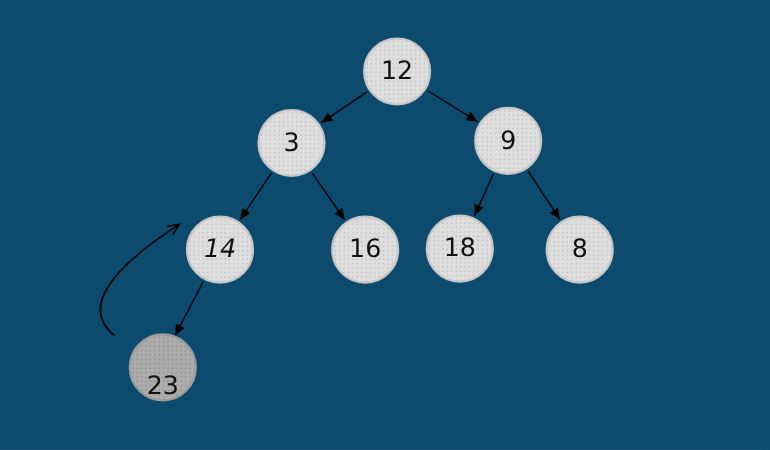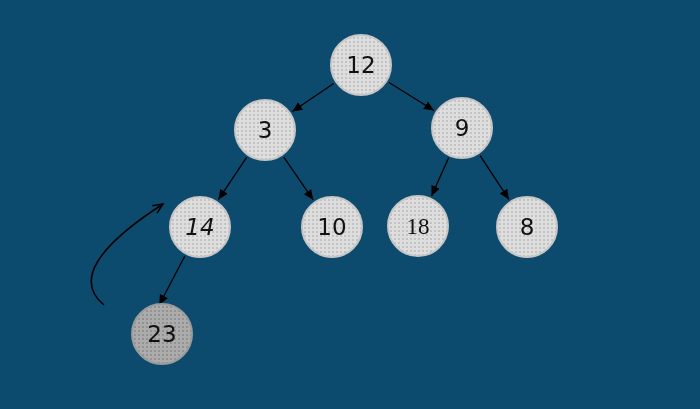--- a/index.html
+++ b/index.html
@@ -68,25 +68,25 @@
       <div class="node" style="left: 234px; top: 99px; width: 62px; height: 62px; color: rgb(17, 17, 17);">
         <span class="label">3</span>
       </div>
       <div class="node" style="left: 431px; top: 97px; width: 62px; height: 62px; color: rgb(17, 17, 17);">
         <span class="label">9</span>
       </div>
       <div class="node" style="left: 169px; top: 196px; width: 62px; height: 62px; color: rgb(17, 17, 17); font-style: italic;">
         <span class="label">14</span>
       </div>
       <div class="node" style="left: 301px; top: 196px; width: 62px; height: 62px; color: rgb(17, 17, 17);">
-        <span class="label">10</span>
+        <span class="label">16</span>
       </div>
-      <div class="node" style="left: 387px; top: 195px; width: 62px; height: 62px; color: rgb(17, 17, 17); font-family: Liberation Serif, serif;">
+      <div class="node" style="left: 387px; top: 195px; width: 62px; height: 62px; color: rgb(17, 17, 17);">
         <span class="label">18</span>
       </div>
       <div class="node" style="left: 496px; top: 196px; width: 62px; height: 62px; color: rgb(17, 17, 17);">
         <span class="label">8</span>
       </div>
-      <div class="node highlight" style="left: 131px; top: 303px; width: 62px; height: 62px; color: rgb(17, 17, 17);">
+      <div class="node highlight" style="left: 117px; top: 303px; width: 62px; height: 62px; color: rgb(17, 17, 17); align-items: flex-end;">
         <span class="label">23</span>
       </div>
     </div>
 </div>
 
 </body></html>

